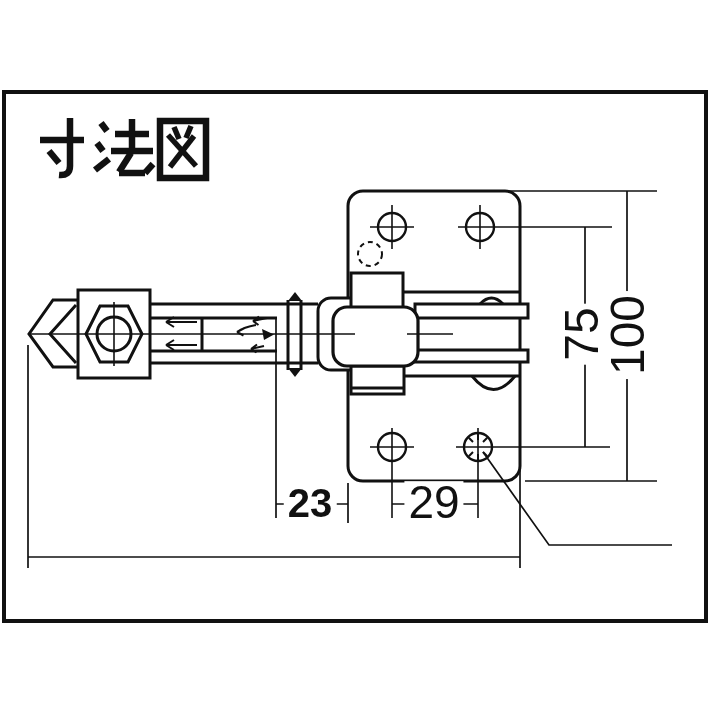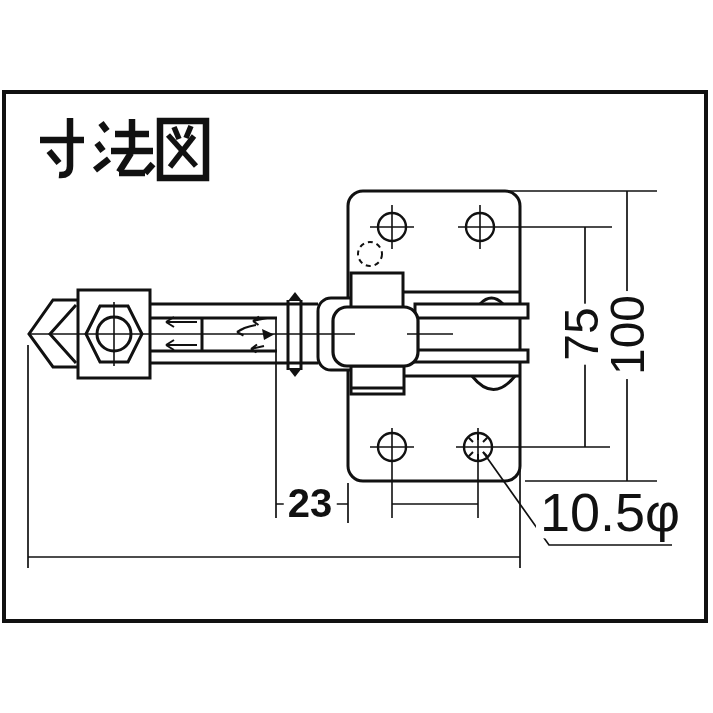--- a/index.html
+++ b/index.html
@@ -150,16 +150,16 @@
       <path d="M525 481 H657"></path>
       <path d="M627 191 V481"></path>
       <path d="M585 227 V447"></path>
       <path d="M483 452 L549 545 H672"></path>
     </g>
   </svg>
 
   <span id="title-text">寸法図</span>
 
   <span class="dim-label" style="left:310px;top:503px;font-size:40px;font-weight:bold;">23</span>
+  <span class="dim-label" style="left:434px;top:503px;font-size:46px;">29</span>
   <span class="dim-label rot" style="left:582px;top:334px;font-size:48px;">75</span>
   <span class="dim-label rot" style="left:628px;top:335px;font-size:48px;">100</span>
-  <span class="dim-label" style="left:610px;top:513px;font-size:54px;">10.5φ</span>
 </div>
 
 </body></html>

